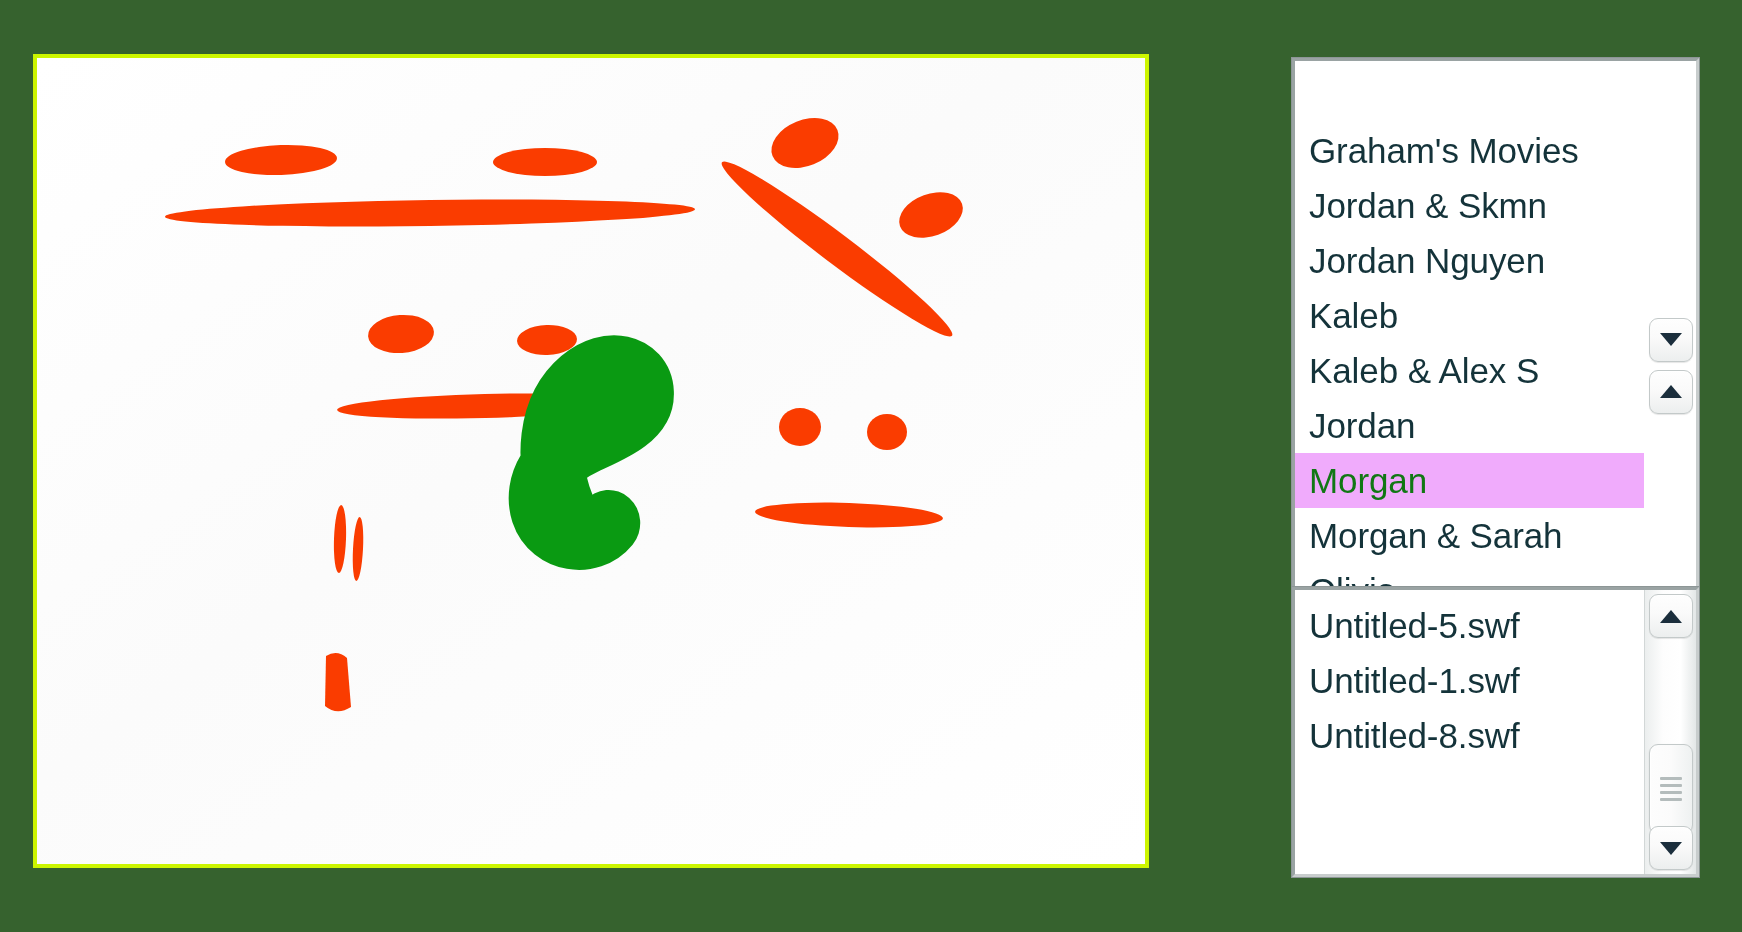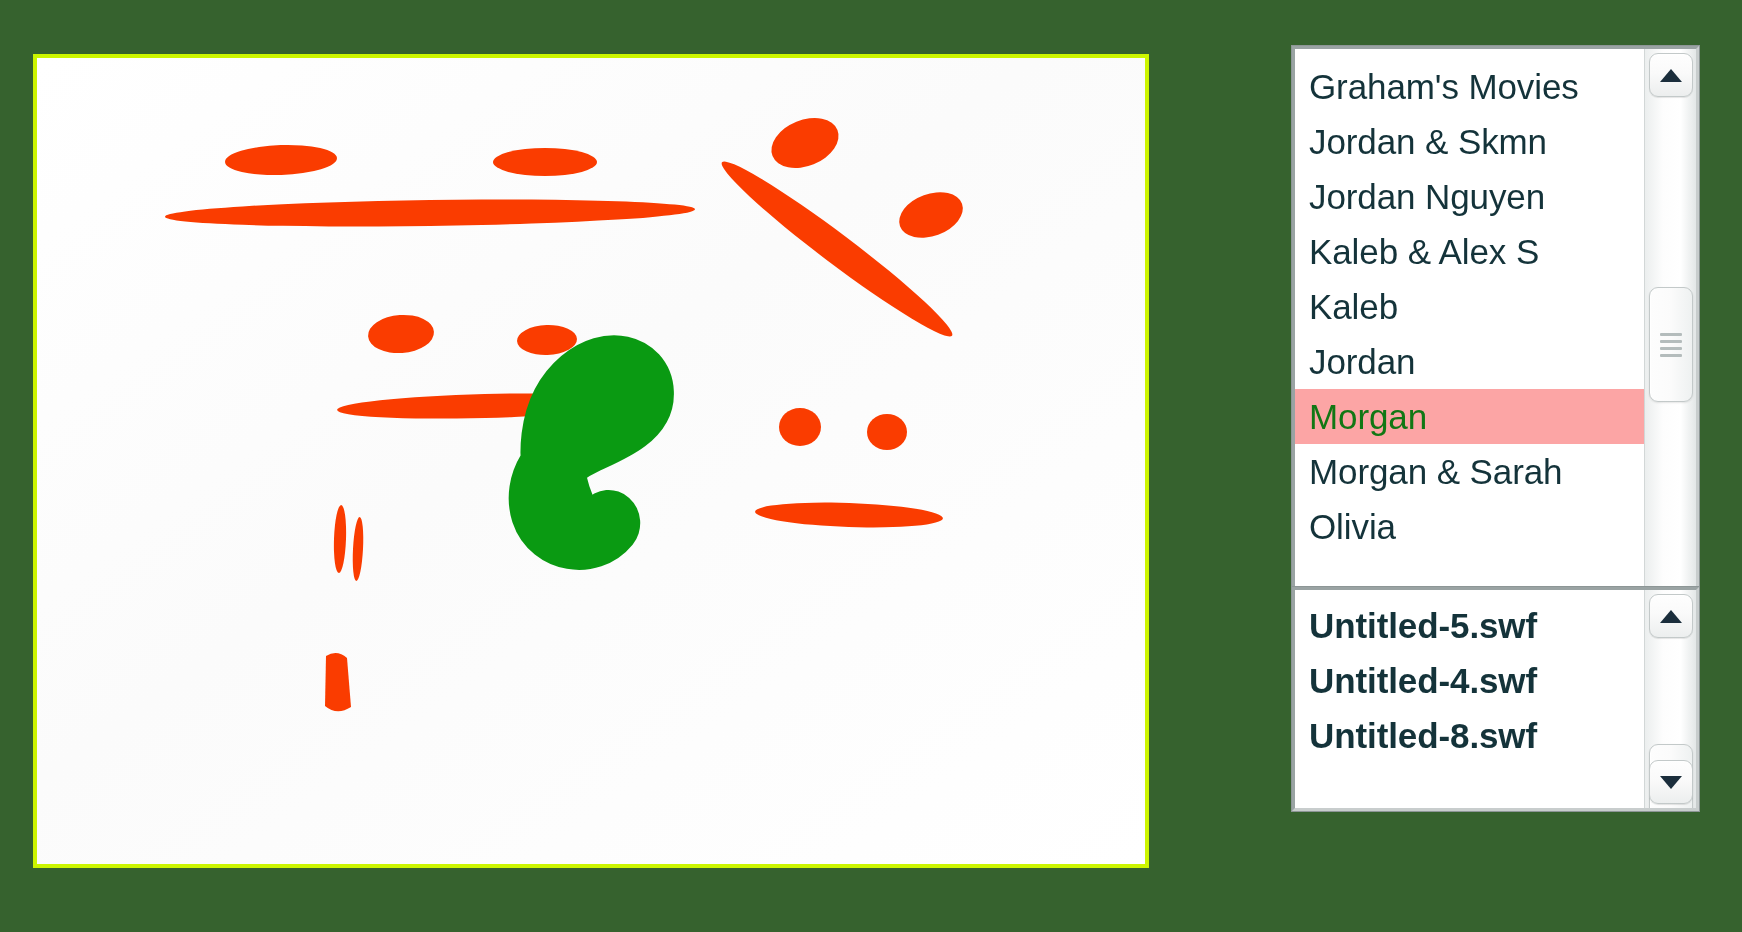--- a/index.html
+++ b/index.html
@@ -42,50 +42,50 @@
     border-top: 3px solid #9aa3a3;
     border-left: 3px solid #9aa3a3;
     border-right: 3px solid #c8cdcd;
     border-bottom: 3px solid #c8cdcd;
     box-shadow: 0 0 0 1px #8d9696;
     display: flex;
     overflow: hidden;
   }
   #listbox-projects {
     left: 1292px;
-    top: 46px;
+    top: 58px;
     width: 407px;
     height: 615px;
+    align-items: center;
   }
   #listbox-files {
     left: 1292px;
     top: 587px;
     width: 407px;
-    height: 224px;
-    font-weight: bold;
+    height: 290px;
   }
 
   .list-items {
     flex: 1 1 auto;
     padding-top: 10px;
     overflow: hidden;
     position: relative;
   }
   .list-item {
     height: 55px;
     line-height: 55px;
     padding-left: 14px;
     font-size: 35px;
     color: #14333a;
     white-space: nowrap;
     overflow: hidden;
     letter-spacing: -0.1px;
   }
   .list-item.selected {
-    background: #fca5a5;
+    background: #f0abfc;
     color: #117714;
   }
   #listbox-files .list-items { padding-top: 8px; }
 
   
   .scrollbar {
     width: 52px;
     flex: 0 0 52px;
     position: relative;
     background: linear-gradient(to right, #ebeeee 0%, #fdfdfd 35%, #ffffff 70%, #e3e7e7 100%);
@@ -184,22 +184,22 @@
              C 524 597, 507 623, 515 648
              C 524 674, 562 680, 580 659" fill="none" stroke="#0a9a12" stroke-width="62" stroke-linecap="round" stroke-linejoin="round" transform="translate(-20 -240) scale(1.02 1.07)"></path>
   </svg>
 </div>
 
 <div class="listbox" id="listbox-projects">
   <div class="list-items">
     <div class="list-item">Graham's Movies</div>
     <div class="list-item">Jordan &amp; Skmn</div>
     <div class="list-item">Jordan Nguyen</div>
+    <div class="list-item">Kaleb</div>
     <div class="list-item">Kaleb &amp; Alex S</div>
-    <div class="list-item">Kaleb</div>
     <div class="list-item">Jordan</div>
     <div class="list-item selected">Morgan</div>
     <div class="list-item">Morgan &amp; Sarah</div>
     <div class="list-item">Olivia</div>
   </div>
   <div class="scrollbar">
     <div class="sb-btn up">
       <span class="arrow-up"></span>
     </div>
     <div class="sb-thumb" id="thumb-projects">
@@ -212,21 +212,21 @@
     </div>
     <div class="sb-btn down">
       <span class="arrow-down"></span>
     </div>
   </div>
 </div>
 
 <div class="listbox" id="listbox-files">
   <div class="list-items">
     <div class="list-item">Untitled-5.swf</div>
-    <div class="list-item">Untitled-4.swf</div>
+    <div class="list-item">Untitled-1.swf</div>
     <div class="list-item">Untitled-8.swf</div>
   </div>
   <div class="scrollbar">
     <div class="sb-btn up">
       <span class="arrow-up"></span>
     </div>
     <div class="sb-thumb" id="thumb-files">
       <span class="grip">
           <i></i>
           <i></i>

